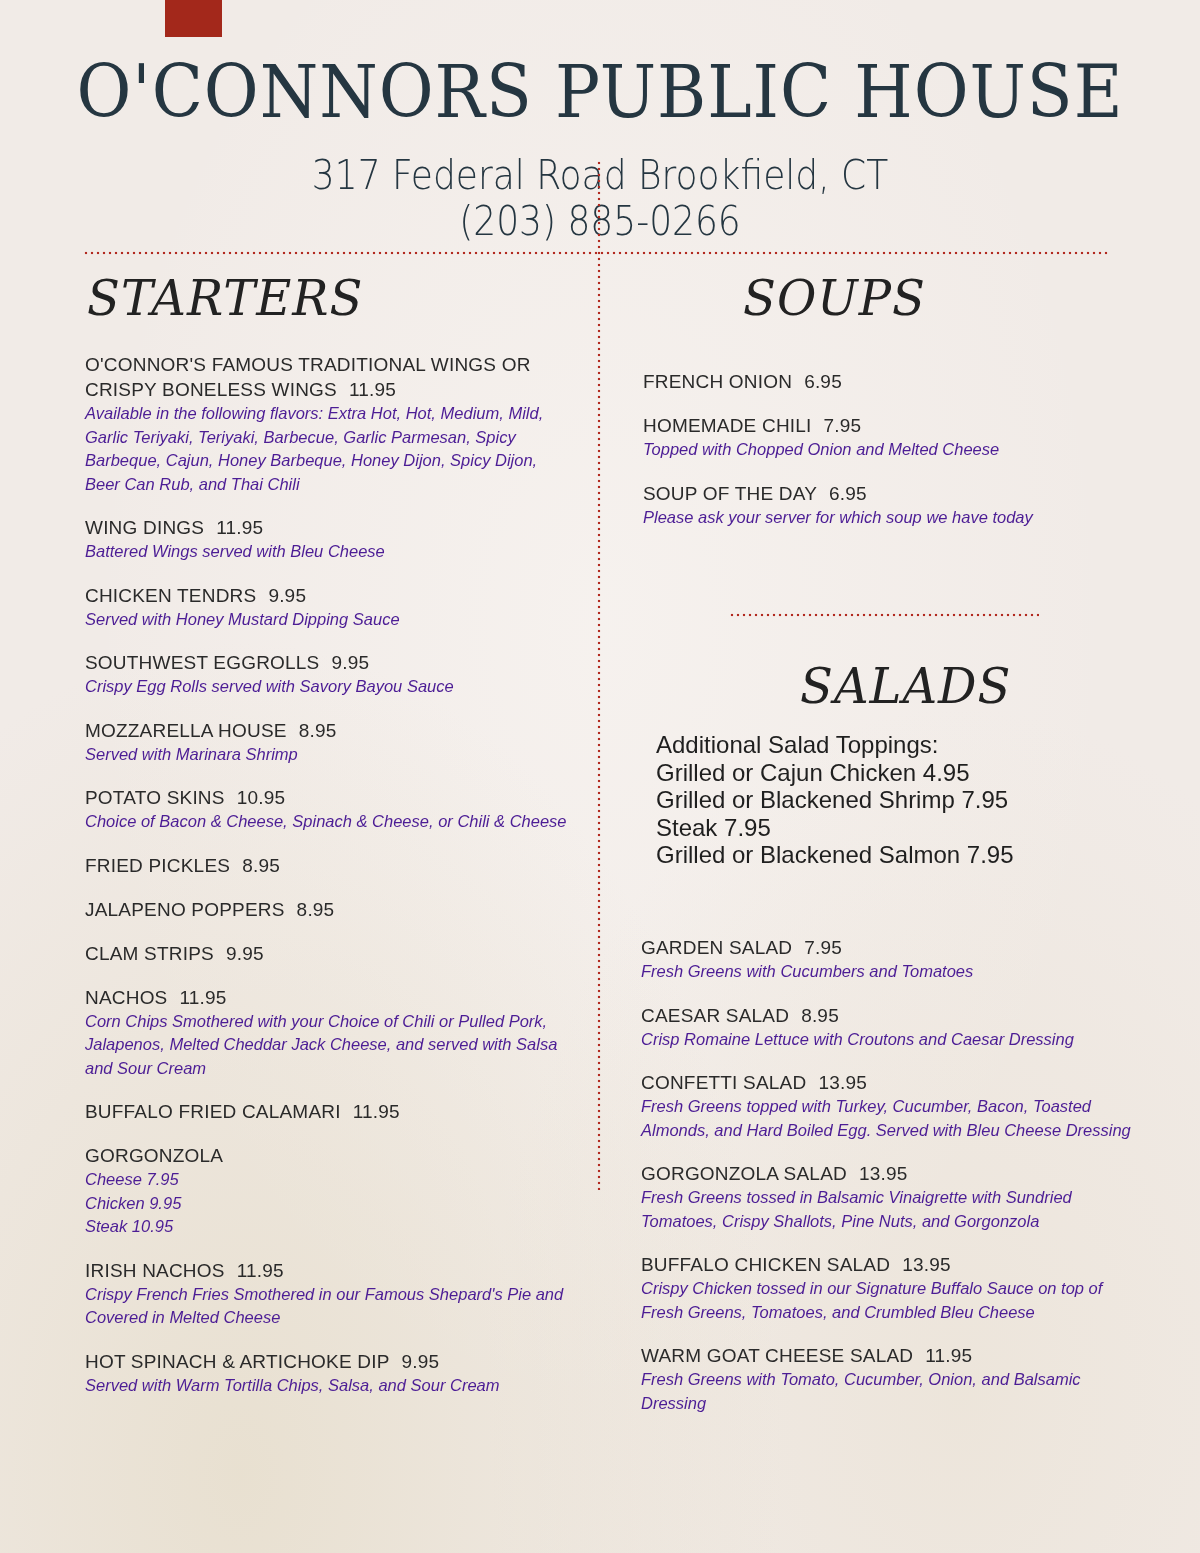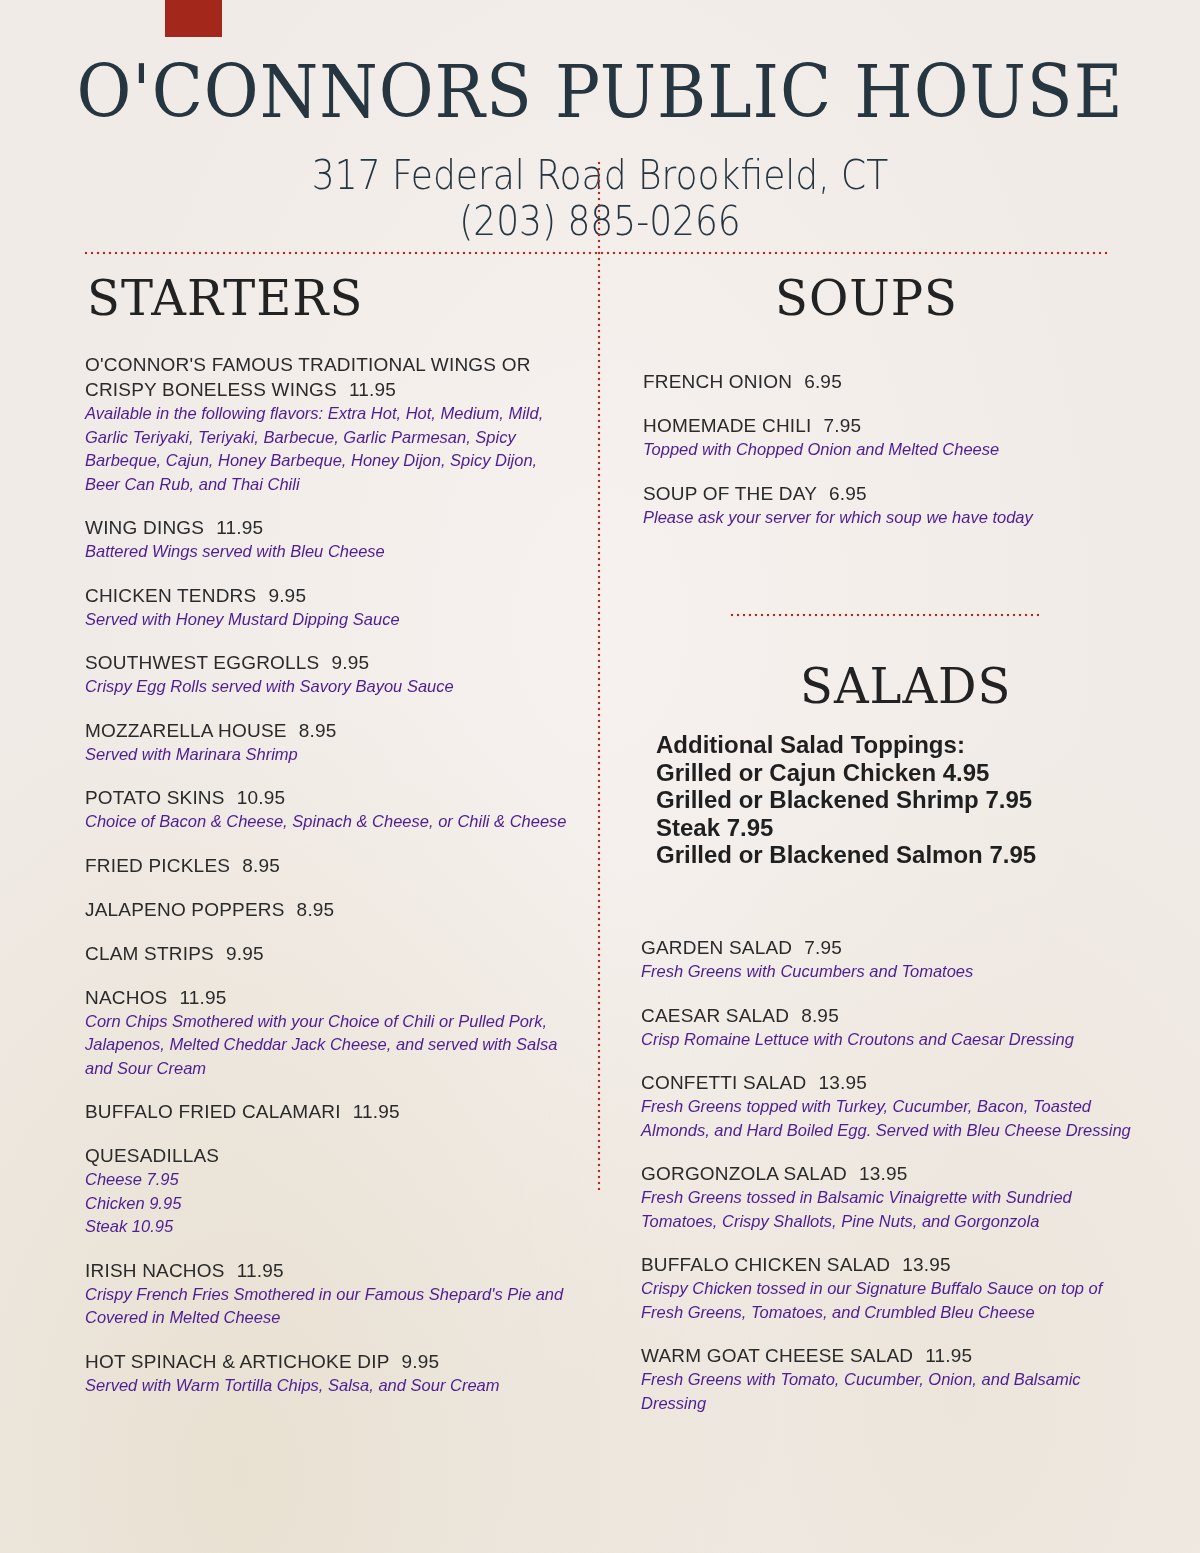--- a/index.html
+++ b/index.html
@@ -31,38 +31,38 @@
     background-image: radial-gradient(circle, #b22a20 1.3px, transparent 1.6px);
     background-size: 6px 4px; background-repeat: repeat-x;
   }
   .vdots {
     position: absolute; width: 4px;
     background-image: radial-gradient(circle, #b22a20 1.3px, transparent 1.6px);
     background-size: 4px 6px; background-repeat: repeat-y;
   }
   .section-title {
     position: absolute; font-family: "DejaVu Serif", serif; font-size: 48px;
-    color: #222; line-height: 56px; letter-spacing: 1px;
+    color: #222; line-height: 56px; letter-spacing: 1px; font-style: italic;
   }
   .col { position: absolute; }
   .item { margin-bottom: 19px; }
   .item-name {
     font-family: "Liberation Sans", sans-serif; font-size: 19px; line-height: 25px;
     color: #2a2a2a; letter-spacing: 0.2px;
   }
   .item-price { margin-left: 12px; text-align: center; }
   .item-desc {
     font-family: "Liberation Sans", sans-serif; font-style: italic; font-size: 16.5px;
     line-height: 23.5px; color: #4c1d95;
   }
   .toppings {
     position: absolute; left: 656px; top: 731px;
     font-family: "Liberation Sans", sans-serif; font-size: 24px; line-height: 27.5px; color: #1f1f1f;
   }
-  .toppings div { white-space: nowrap; font-weight: bold; }
+  .toppings div { white-space: nowrap; }
 </style>
 </head>
 <body>
 
 <div class="accent-square"></div>
 
 <div class="title">O'CONNORS PUBLIC HOUSE</div>
 <div class="address">317 Federal Road Brookfield, CT</div>
 <div class="phone">(203) 885-0266</div>
 
@@ -105,36 +105,36 @@
     <div class="item-name"><span>CLAM STRIPS</span><span class="item-price">9.95</span></div>
   </div>
   <div class="item">
     <div class="item-name"><span>NACHOS</span><span class="item-price">11.95</span></div>
     <div class="item-desc">Corn Chips Smothered with your Choice of Chili or Pulled Pork, Jalapenos, Melted Cheddar Jack Cheese, and served with Salsa and Sour Cream</div>
   </div>
   <div class="item">
     <div class="item-name"><span>BUFFALO FRIED CALAMARI</span><span class="item-price">11.95</span></div>
   </div>
   <div class="item">
-    <div class="item-name"><span>QUESADILLAS</span></div>
+    <div class="item-name"><span>GORGONZOLA</span></div>
     <div class="item-desc">Cheese 7.95</div>
     <div class="item-desc">Chicken 9.95</div>
     <div class="item-desc">Steak 10.95</div>
   </div>
   <div class="item">
     <div class="item-name"><span>IRISH NACHOS</span><span class="item-price">11.95</span></div>
     <div class="item-desc">Crispy French Fries Smothered in our Famous Shepard's Pie and Covered in Melted Cheese</div>
   </div>
   <div class="item">
     <div class="item-name"><span>HOT SPINACH &amp; ARTICHOKE DIP</span><span class="item-price">9.95</span></div>
     <div class="item-desc">Served with Warm Tortilla Chips, Salsa, and Sour Cream</div>
   </div>
 </div>
 
-<div class="section-title" style="left:775px; top:270px;">SOUPS</div>
+<div class="section-title" style="left:743px; top:270px;">SOUPS</div>
 <div class="col" style="left:643px; top:369px; width:470px;">
   <div class="item">
     <div class="item-name"><span>FRENCH ONION</span><span class="item-price">6.95</span></div>
   </div>
   <div class="item">
     <div class="item-name"><span>HOMEMADE CHILI</span><span class="item-price">7.95</span></div>
     <div class="item-desc">Topped with Chopped Onion and Melted Cheese</div>
   </div>
   <div class="item">
     <div class="item-name"><span>SOUP OF THE DAY</span><span class="item-price">6.95</span></div>

